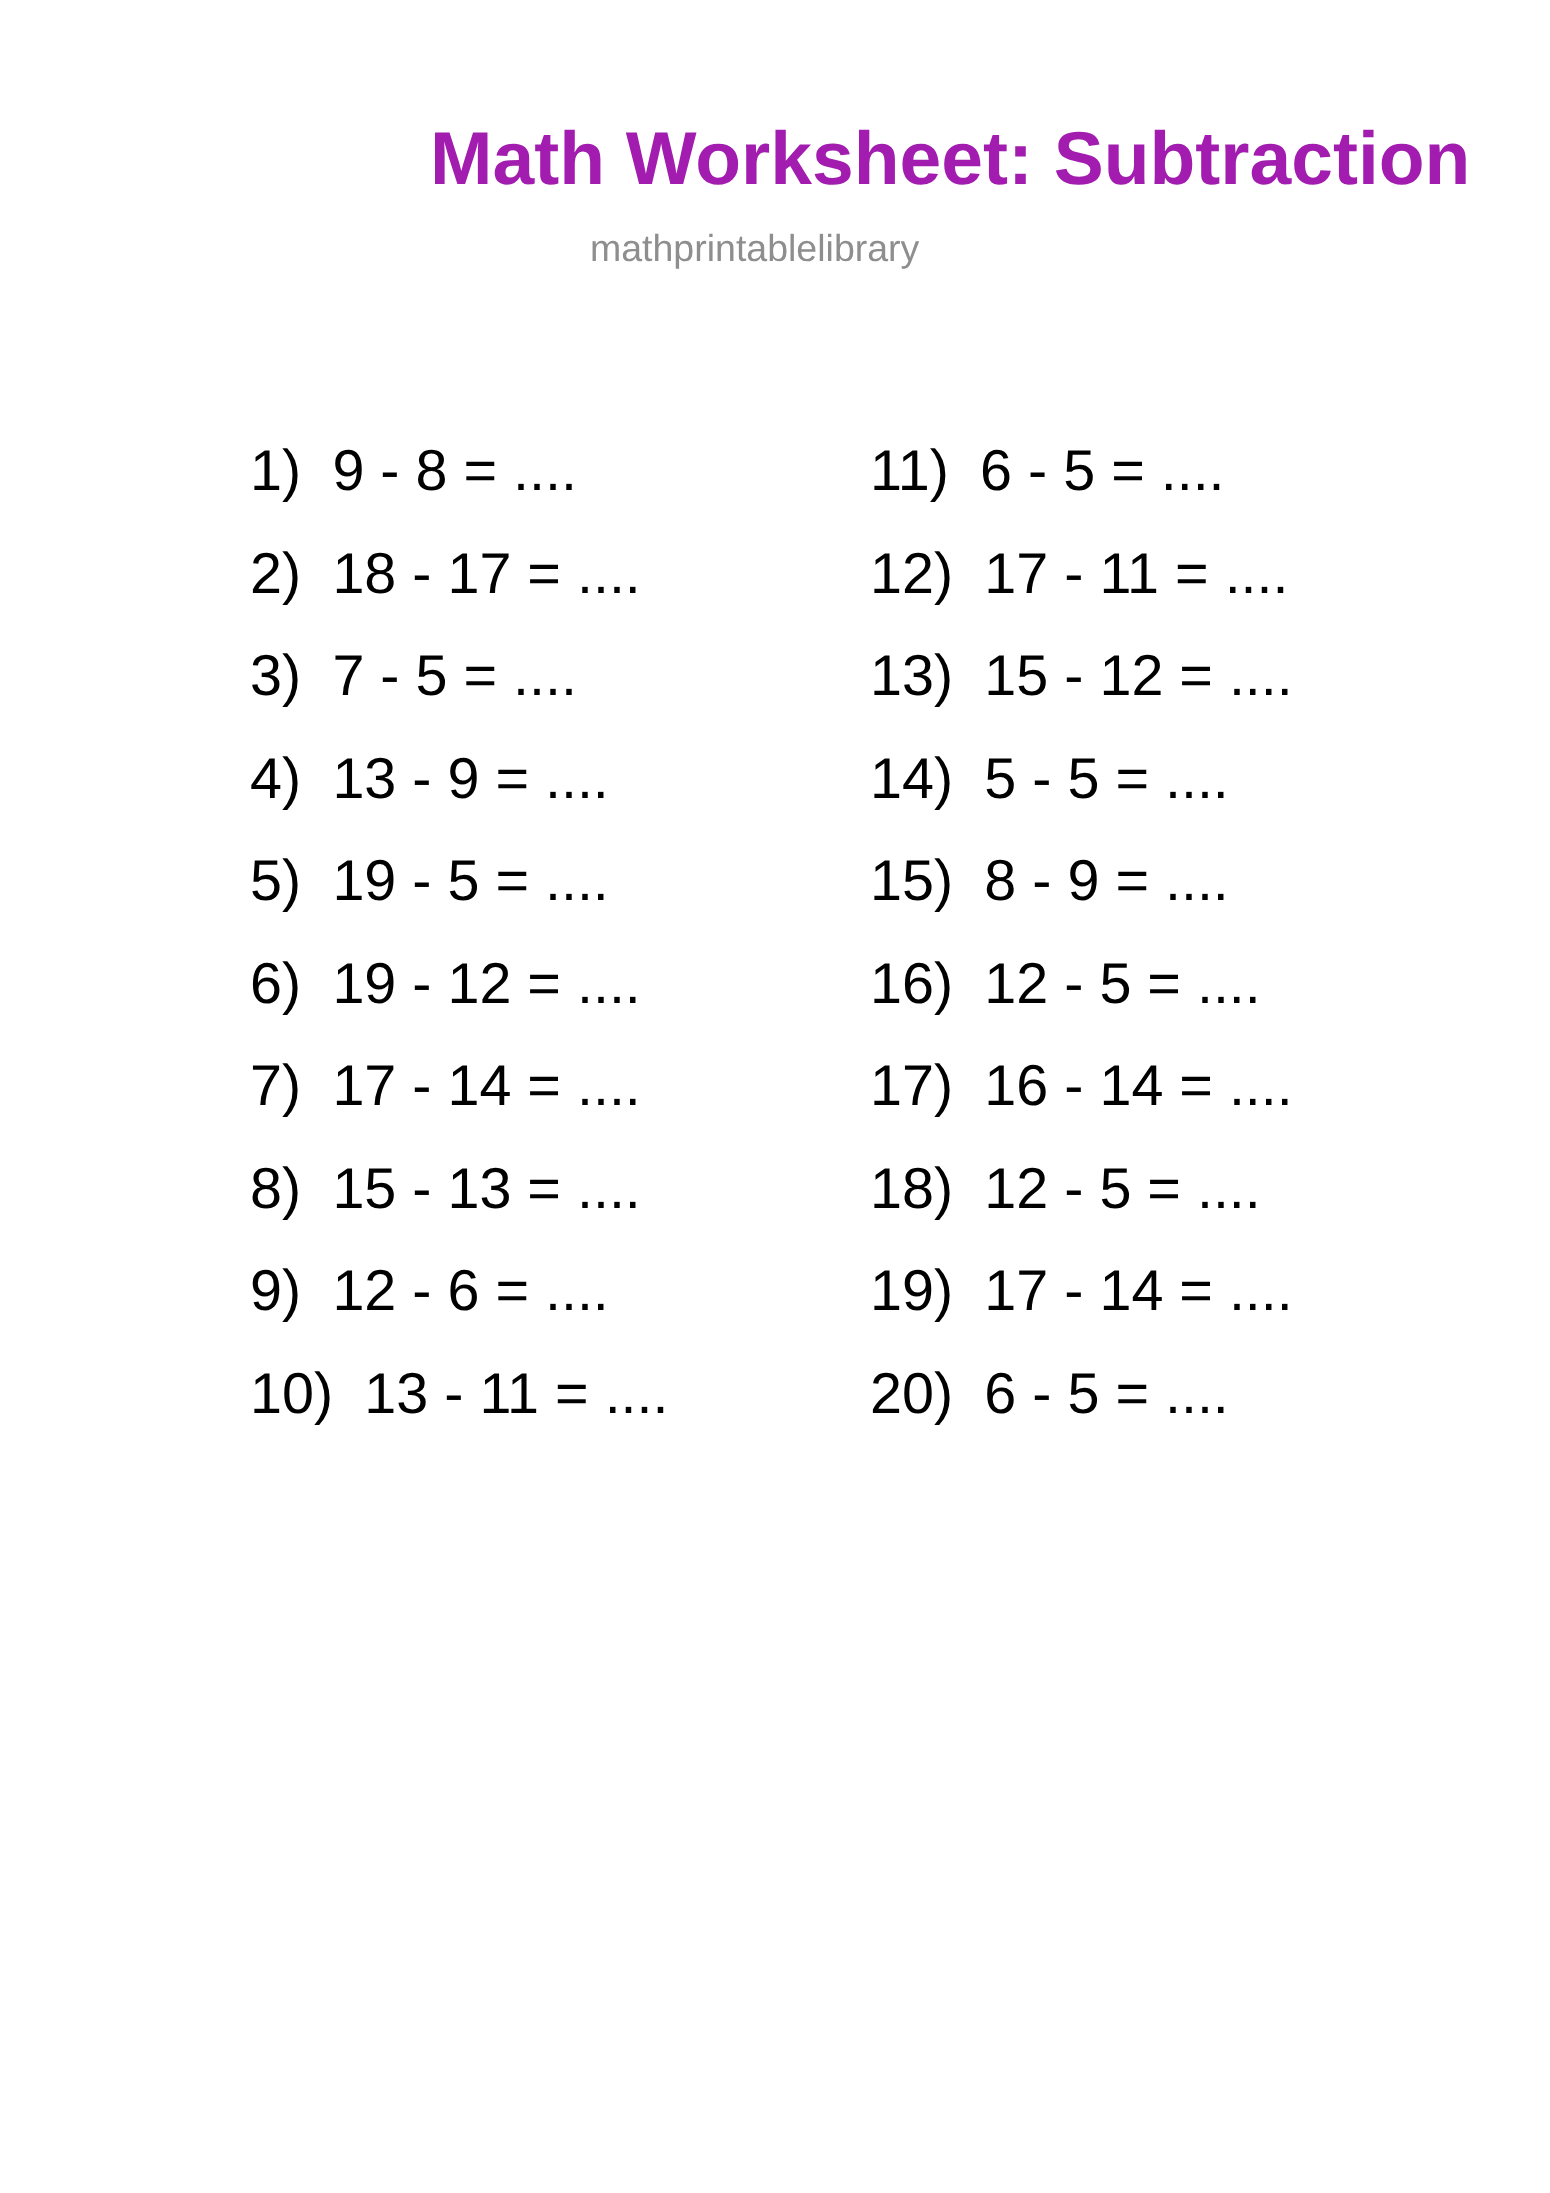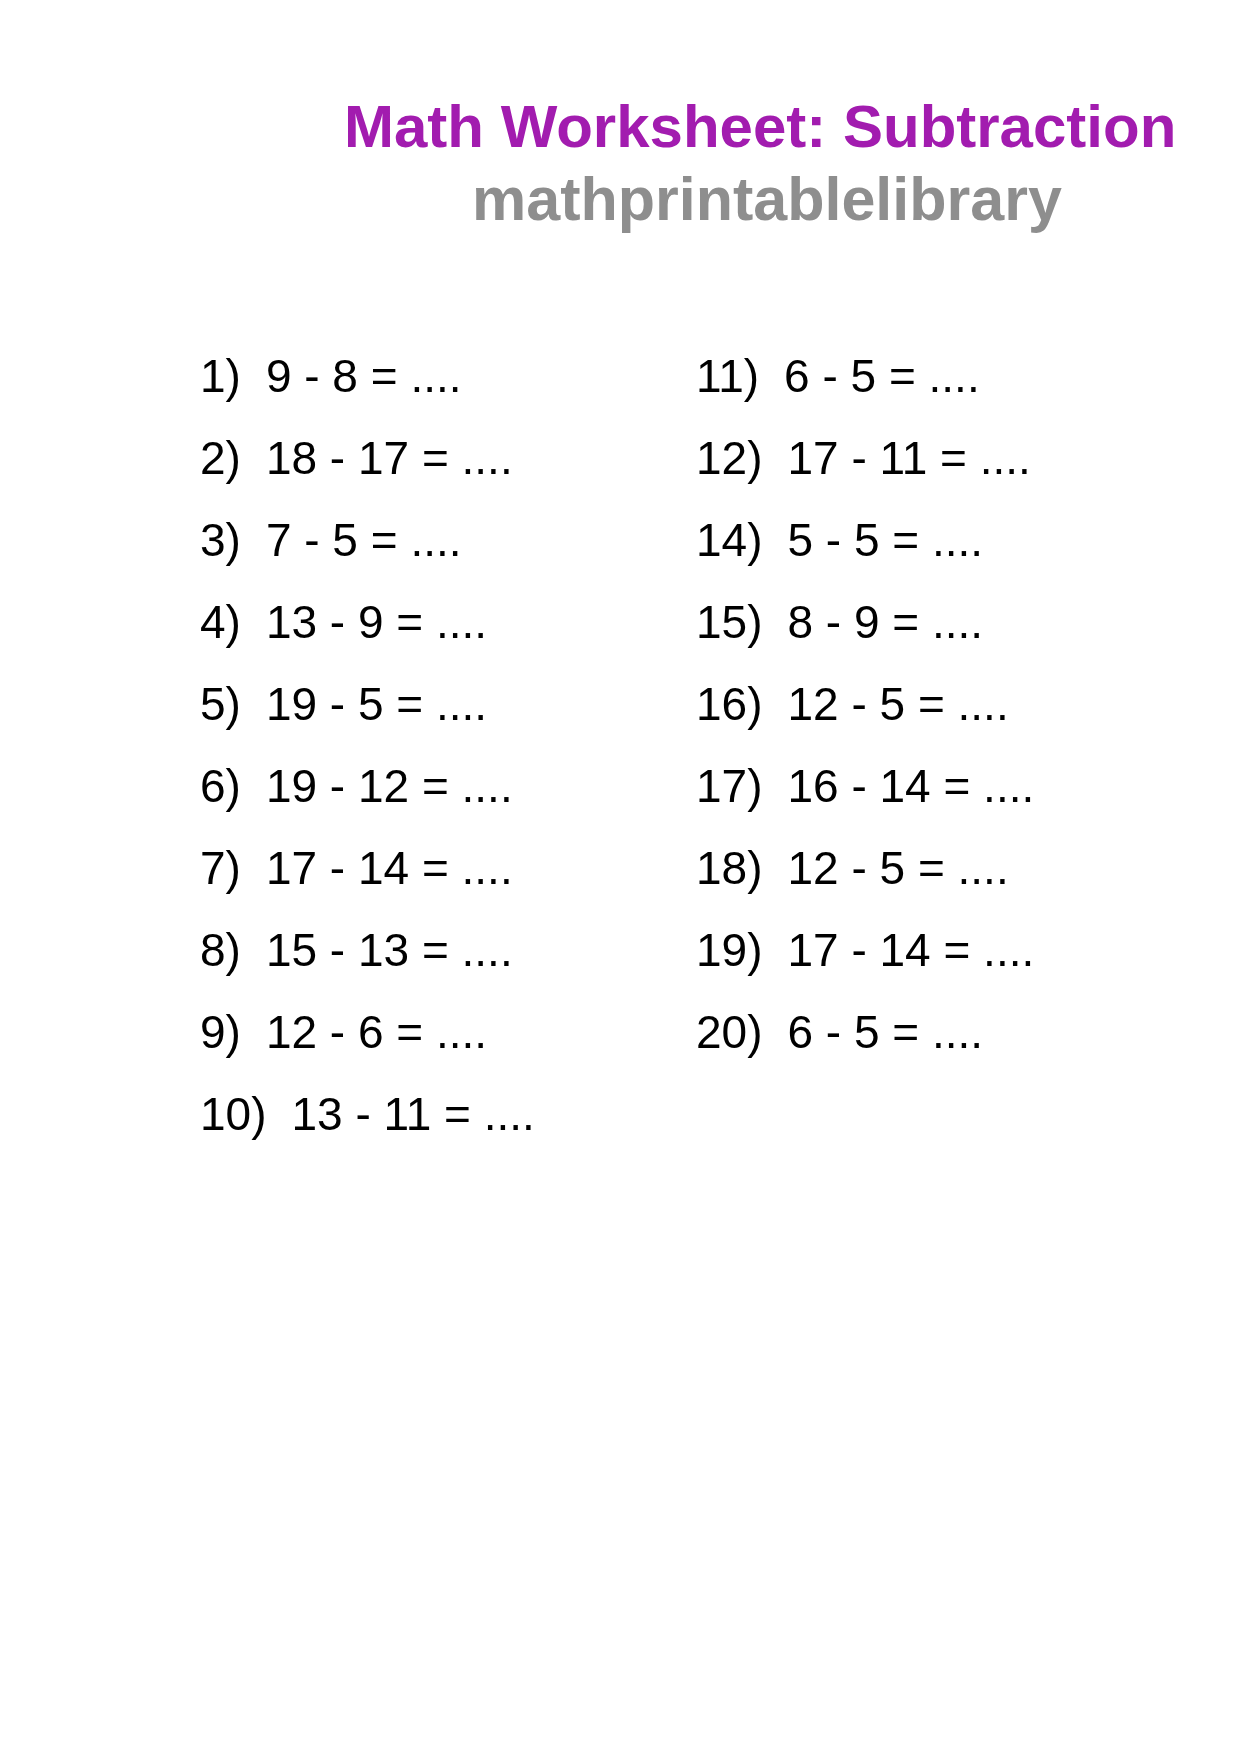--- a/index.html
+++ b/index.html
@@ -20,23 +20,23 @@
     line-height: 60px;
     font-weight: 700;
     color: #a21caf;
     white-space: pre;
     margin-left: 16px;
   }
   .subtitle {
     position: absolute;
     left: 472px;
     top: 177px;
-    font-size: 61px;
+    font-size: 30px;
     line-height: 45px;
-    font-weight: 700;
+    font-weight: 400;
     color: #8e8e8e;
     white-space: pre;
   }
   .col {
     position: absolute;
     top: 353px;
     display: flex;
     flex-direction: column;
     gap: 36px;
   }
@@ -67,20 +67,21 @@
     <div class="problem"><span class="num">6)</span><span>19 - 12 = ....</span></div>
     <div class="problem"><span class="num">7)</span><span>17 - 14 = ....</span></div>
     <div class="problem"><span class="num">8)</span><span>15 - 13 = ....</span></div>
     <div class="problem"><span class="num">9)</span><span>12 - 6 = ....</span></div>
     <div class="problem"><span class="num">10)</span><span>13 - 11 = ....</span></div>
   </div>
 
   <div class="col col-right">
     <div class="problem"><span class="num">11)</span><span>6 - 5 = ....</span></div>
     <div class="problem"><span class="num">12)</span><span>17 - 11 = ....</span></div>
+    <div class="problem"><span class="num">13)</span><span>15 - 12 = ....</span></div>
     <div class="problem"><span class="num">14)</span><span>5 - 5 = ....</span></div>
     <div class="problem"><span class="num">15)</span><span>8 - 9 = ....</span></div>
     <div class="problem"><span class="num">16)</span><span>12 - 5 = ....</span></div>
     <div class="problem"><span class="num">17)</span><span>16 - 14 = ....</span></div>
     <div class="problem"><span class="num">18)</span><span>12 - 5 = ....</span></div>
     <div class="problem"><span class="num">19)</span><span>17 - 14 = ....</span></div>
     <div class="problem"><span class="num">20)</span><span>6 - 5 = ....</span></div>
   </div>
 
 </div>

